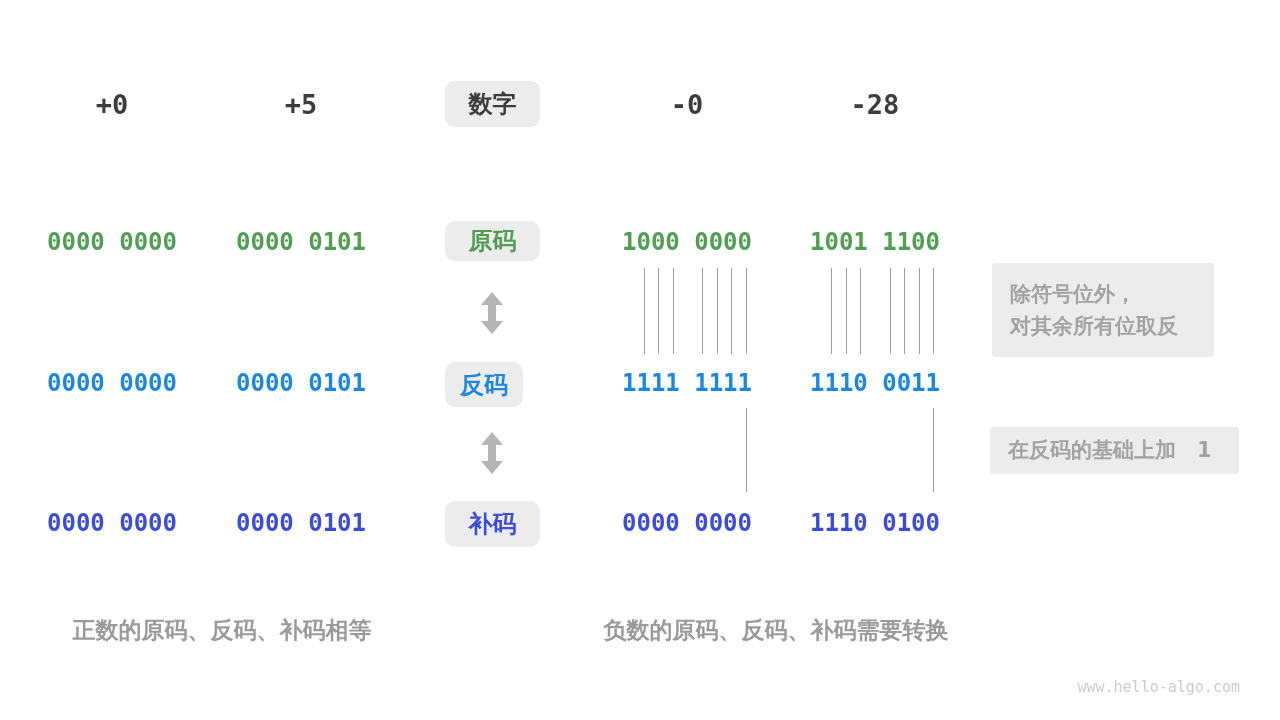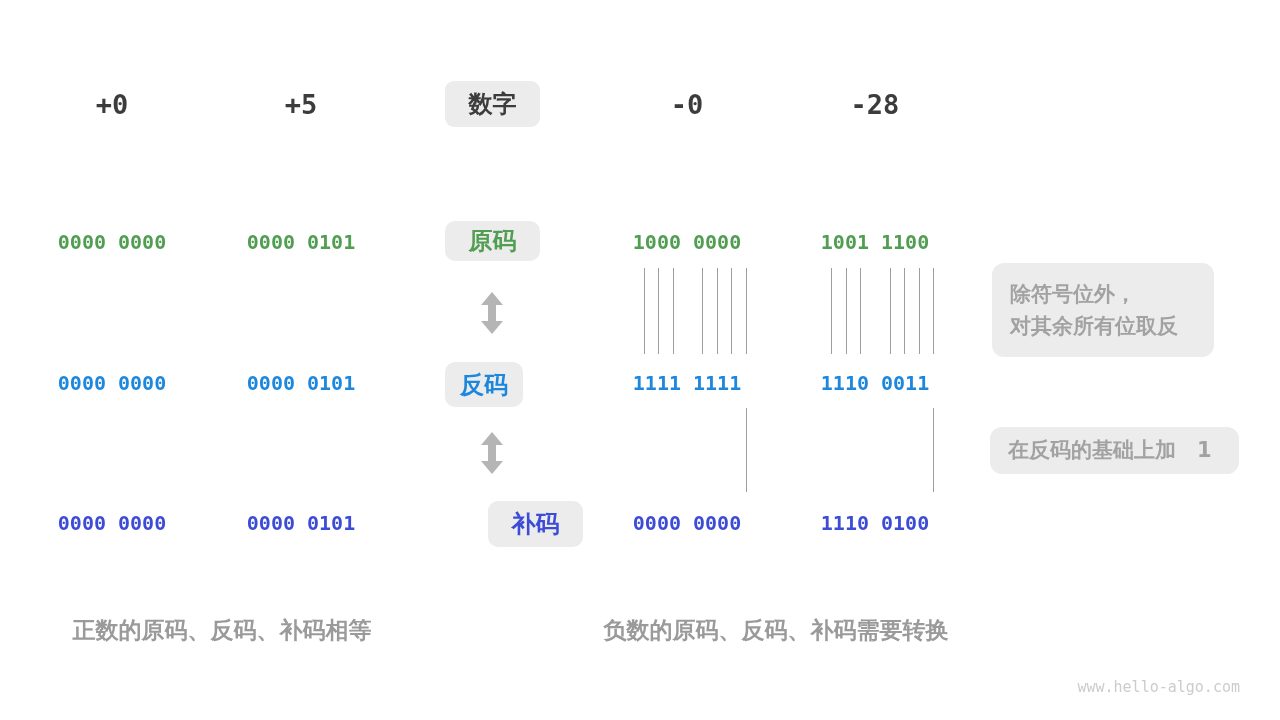--- a/index.html
+++ b/index.html
@@ -3,27 +3,27 @@
 <meta charset="utf-8">
 <style>
   html,body{margin:0;padding:0;background:#fff;}
   .canvas{position:relative;width:1280px;height:720px;background:#ffffff;overflow:hidden;
           font-family:"DejaVu Sans","Liberation Sans",sans-serif;}
   .abs{position:absolute;}
   .ctr{transform:translate(-50%,-50%);}
   .mono{font-family:"DejaVu Sans Mono","Liberation Mono",monospace;font-weight:bold;white-space:nowrap;}
   .cjk{font-family:"DejaVu Sans","Liberation Sans",sans-serif;font-weight:bold;white-space:nowrap;}
   .num{font-size:27px;color:var(--ink);}
-  .bin{font-size:20px;letter-spacing:0;}
+  .bin{font-size:24px;letter-spacing:0;}
   .green{color:var(--green);} .blue{color:var(--blue);} .indigo{color:var(--indigo);}
   .pill{background:var(--box-bg);border-radius:10px;display:flex;align-items:center;justify-content:center;
         font-size:24px;font-weight:bold;}
   .pill.dark{color:var(--ink);border-radius:9px;}
   .tick{position:absolute;width:1px;background:var(--line);}
-  .note{background:var(--box-bg);border-radius:12px;color:var(--muted);font-weight:bold;
+  .note{background:var(--box-bg);border-radius:3px;color:var(--muted);font-weight:bold;
         font-size:21px;line-height:32px;box-sizing:border-box;}
   .caption{font-size:23px;font-weight:bold;color:var(--muted2);white-space:nowrap;}
   .watermark{font-family:"DejaVu Sans Mono","Liberation Mono",monospace;font-size:15px;color:var(--watermark);white-space:nowrap;}
 </style>
 </head>
 <body>
 
 <div class="canvas">
 
   <span class="abs ctr mono num" style="left:112px;top:104px;">+0</span>
@@ -79,21 +79,21 @@
   <div class="tick" style="left:933px;top:408px;height:84px;"></div>
 
   <svg class="abs ctr" style="left:492px;top:453px;" width="22" height="42" viewBox="0 0 22 42">
     <polygon points="11,0 22,13 0,13" fill="var(--arrow)"></polygon>
     <rect x="7" y="11" width="8" height="20" fill="var(--arrow)"></rect>
     <polygon points="11,42 22,29 0,29" fill="var(--arrow)"></polygon>
   </svg>
 
   <span class="abs ctr mono bin indigo" style="left:112px;top:523px;">0000 0000</span>
   <span class="abs ctr mono bin indigo" style="left:301px;top:523px;">0000 0101</span>
-  <div class="abs pill cjk indigo" style="left:445px;top:501px;width:95px;height:46px;margin-left:43px;">
+  <div class="abs pill cjk indigo" style="left:445px;top:501px;width:95px;height:46px;">
     <span>补码</span>
   </div>
   <span class="abs ctr mono bin indigo" style="left:687px;top:523px;">0000 0000</span>
   <span class="abs ctr mono bin indigo" style="left:875px;top:523px;text-align:center;">1110 0100</span>
 
   <div class="abs note cjk" style="left:992px;top:263px;width:222px;padding:15px 18px;">
     <div>除符号位外，</div>
     <div>对其余所有位取反</div>
   </div>
   <div class="abs note cjk" style="left:990px;top:427px;width:249px;height:47px;line-height:47px;padding:0 18px;">

